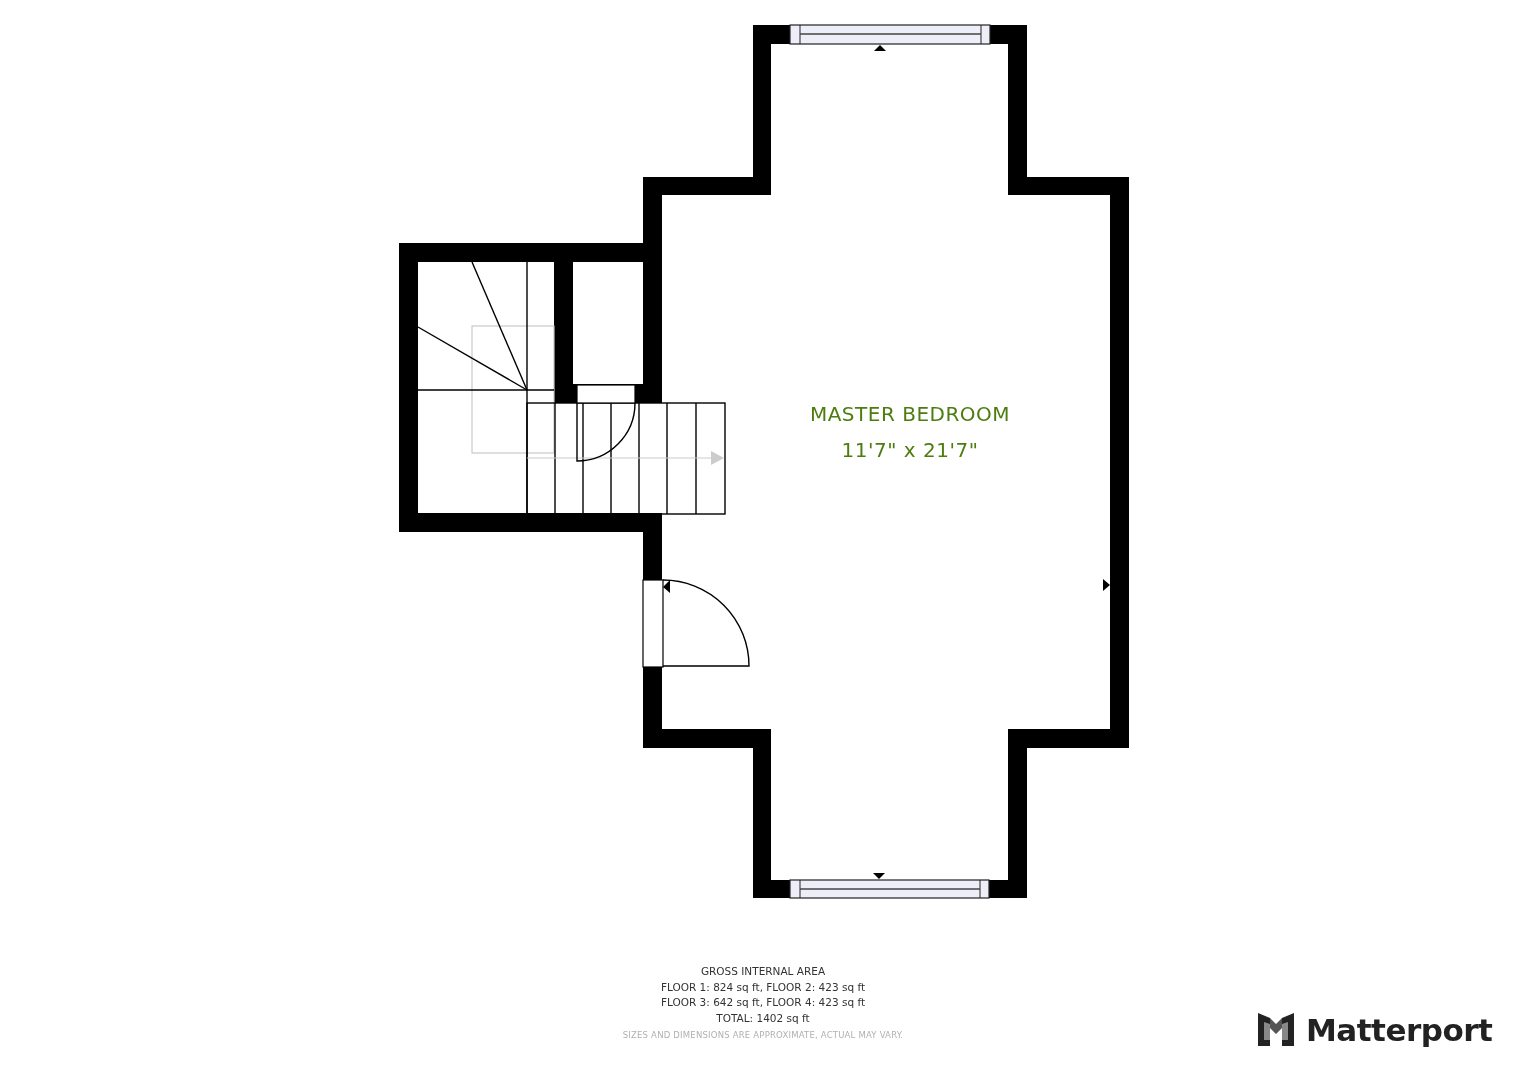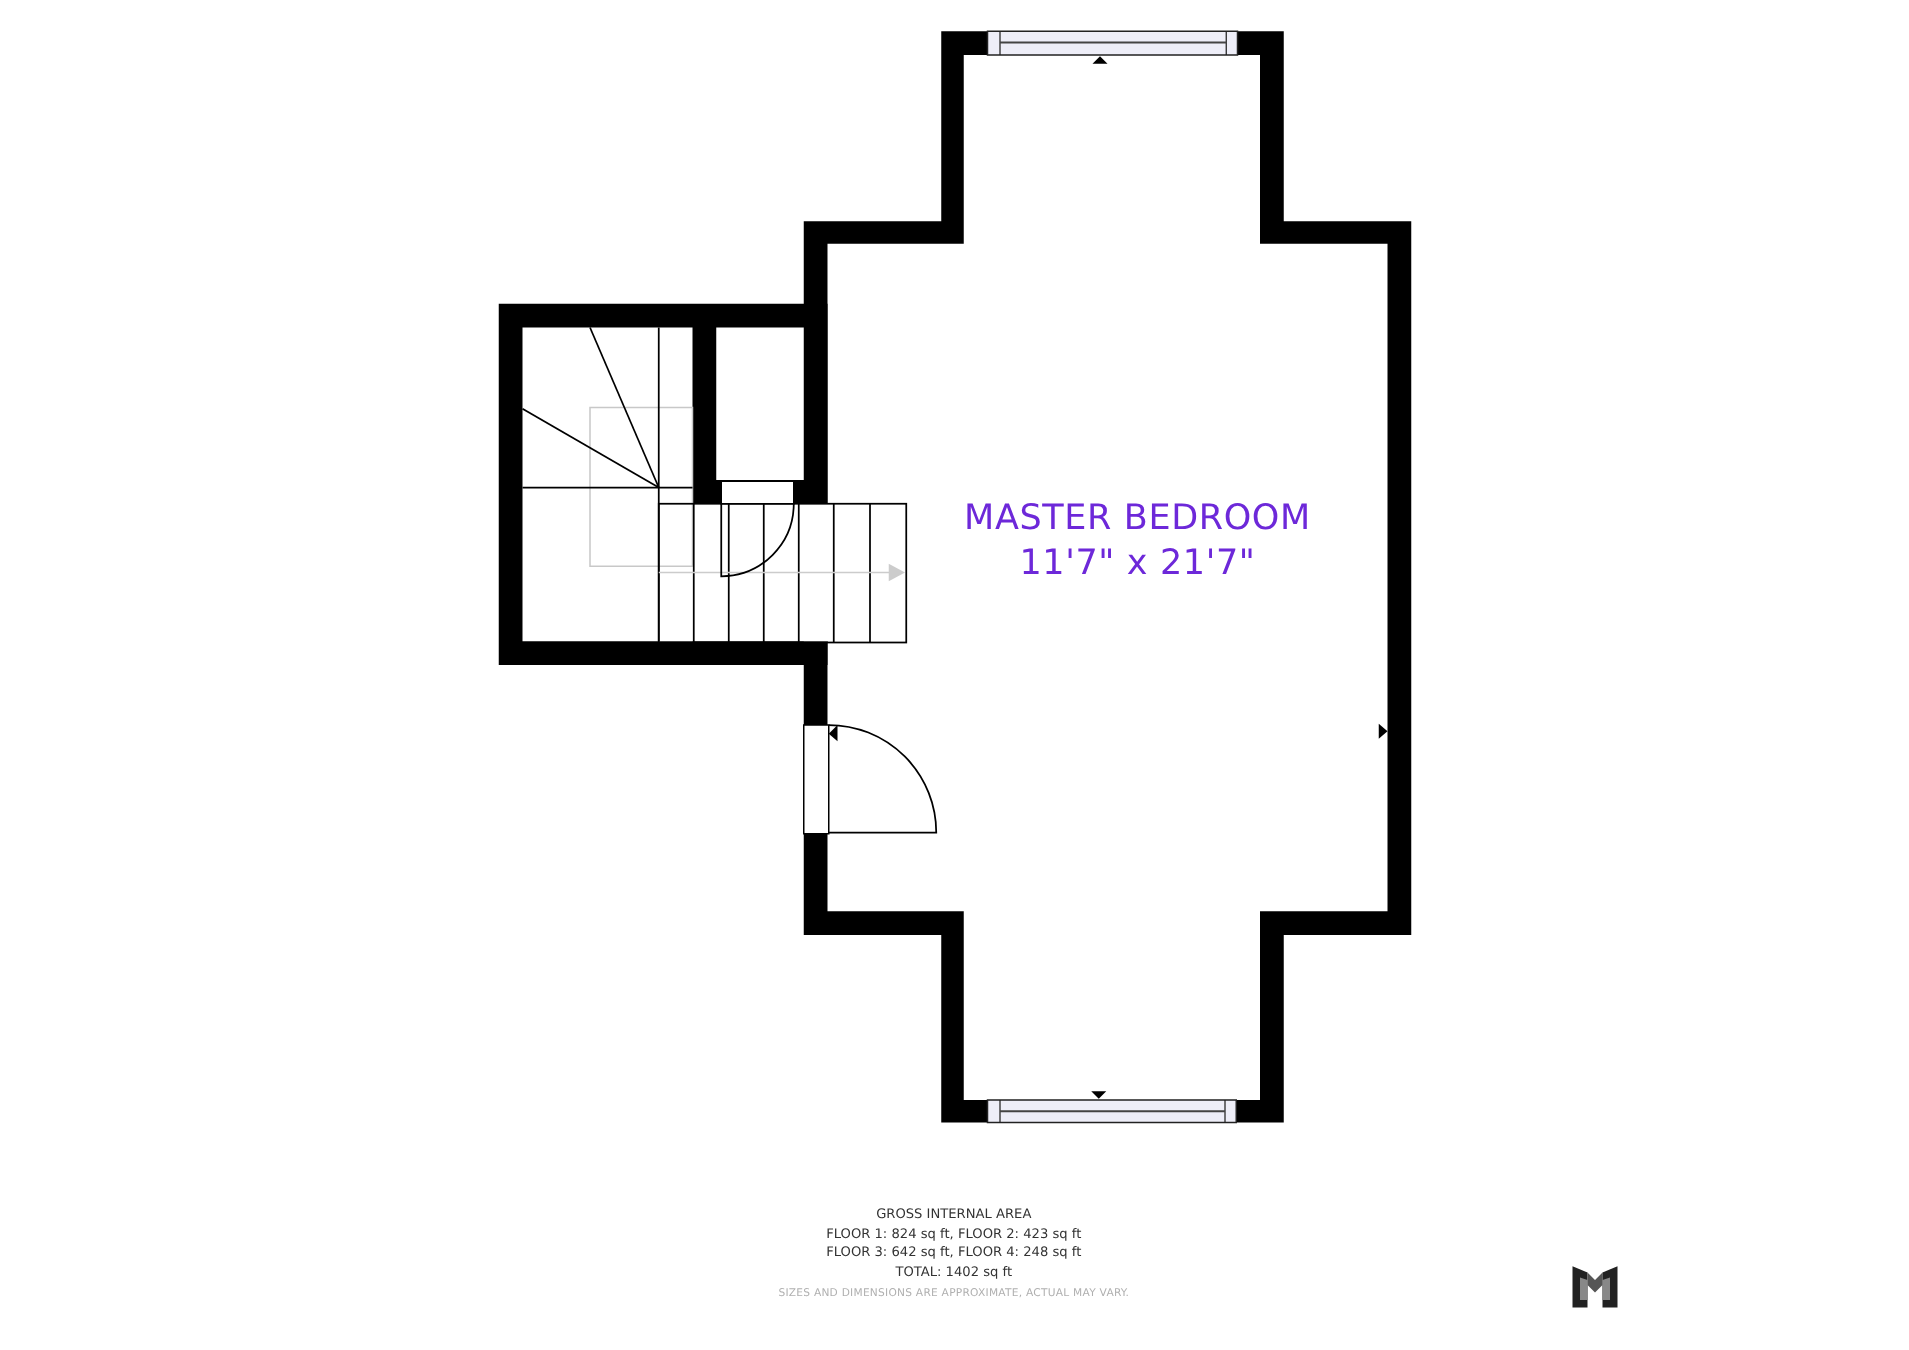--- a/index.html
+++ b/index.html
@@ -1,18 +1,18 @@
 <!DOCTYPE html>
 <html><head>
 <meta charset="utf-8">
 <style>
   html, body { margin:0; padding:0; background:#ffffff; }
   body { width:1527px; height:1080px; position:relative; overflow:hidden; font-family:"DejaVu Sans", sans-serif; }
   svg.plan { position:absolute; left:0; top:0; }
-  .room-label { position:absolute; left:700px; top:396px; width:420px; text-align:center; color:#6d28d9; font-size:28px; line-height:36px; letter-spacing:0.5px; }
+  .room-label { position:absolute; left:700px; top:396px; width:420px; text-align:center; color:#4d7c0f; font-size:20px; line-height:36px; letter-spacing:0.5px; }
   .footer { position:absolute; left:563px; top:964px; width:400px; text-align:center; color:#333; font-size:10.5px; line-height:15.5px; }
   .footer .disclaimer { color:#b0b0b0; font-size:8.5px; margin-top:2px; letter-spacing:0.2px; }
   .brand { position:absolute; left:1256px; top:1010px; display:flex; align-items:center; gap:10px; }
   .brand .word { font-family:"DejaVu Sans", sans-serif; font-weight:bold; font-size:31px; color:#222; letter-spacing:-0.5px; }
 </style>
 </head>
 <body>
 
 <svg class="plan" width="1527" height="1080" viewBox="0 0 1527 1080">
 
@@ -82,26 +82,27 @@
 </svg>
 
 <div class="room-label">
   <div>MASTER BEDROOM</div>
   <div>11'7" x 21'7"</div>
 </div>
 
 <div class="footer">
   <div>GROSS INTERNAL AREA</div>
   <div>FLOOR 1: 824 sq ft, FLOOR 2: 423 sq ft</div>
-  <div>FLOOR 3: 642 sq ft, FLOOR 4: 248 sq ft</div>
+  <div>FLOOR 3: 642 sq ft, FLOOR 4: 423 sq ft</div>
   <div>TOTAL: 1402 sq ft</div>
   <div class="disclaimer">SIZES AND DIMENSIONS ARE APPROXIMATE, ACTUAL MAY VARY.</div>
 </div>
 
 <div class="brand">
   <svg width="40" height="40" viewBox="0 0 40 40">
     <polygon points="2,3 14,8 14,36 2,36" fill="#222"></polygon>
     <polygon points="14,8 20,14 26,8 26,18 20,24 14,18" fill="#555"></polygon>
     <polygon points="26,8 38,3 38,36 26,36" fill="#222"></polygon>
     <polygon points="8,12 14,14 14,30 8,30" fill="#888"></polygon>
     <polygon points="26,14 32,12 32,30 26,30" fill="#888"></polygon>
   </svg>
+  <span class="word">Matterport</span>
 </div>
 
 </body></html>

